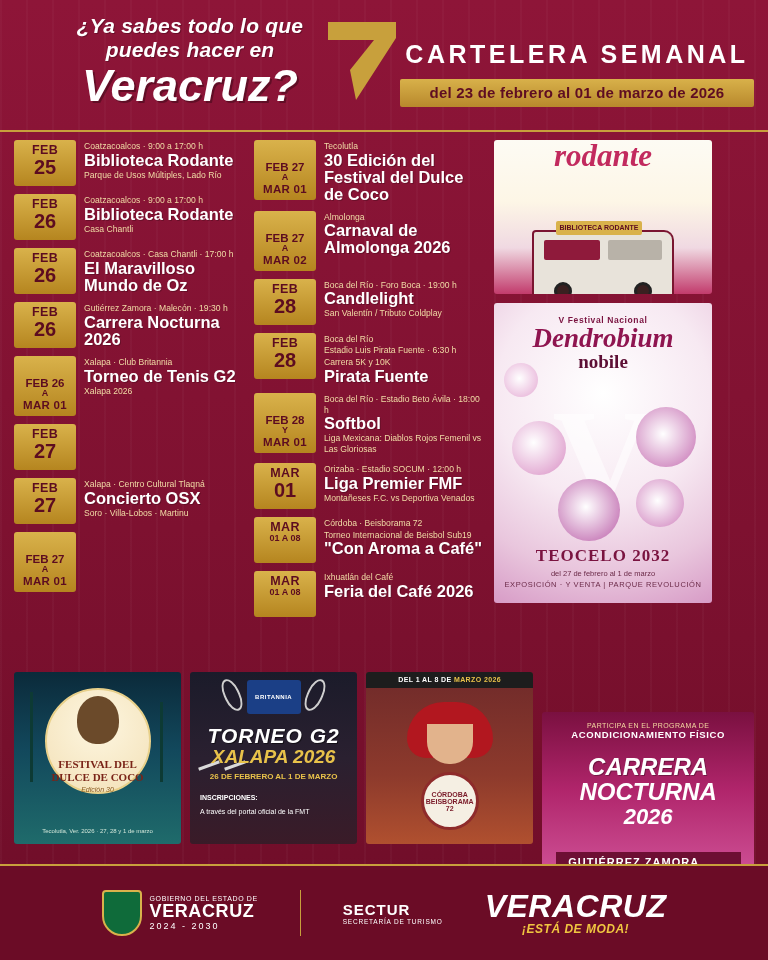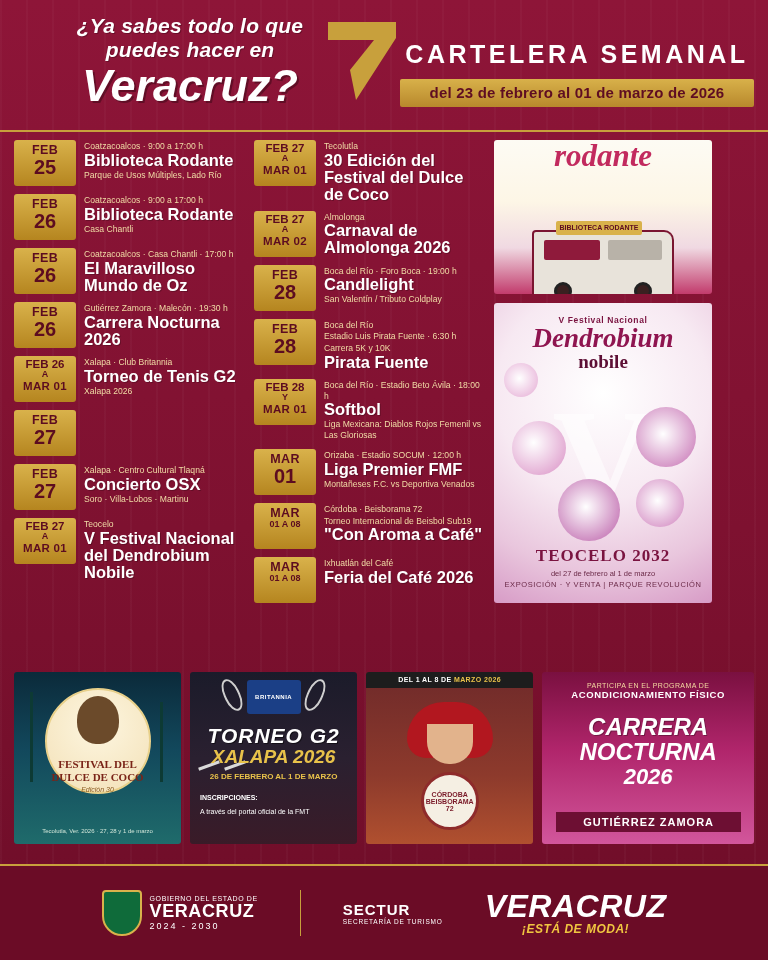--- a/index.html
+++ b/index.html
@@ -95,21 +95,21 @@
     text-align: center;
     font-weight: bold;
     padding: 4px 2px 5px;
     flex: 0 0 62px;
     line-height: 1.05;
   }
   .datebox .m { font-size: 12.5px; letter-spacing: .4px; }
   .datebox .d { font-size: 20px; line-height: 1.05; }
   .datebox .a { font-size: 9px; line-height: 1.1; }
   .datebox .m2 { font-size: 11.5px; letter-spacing: .3px; }
-  .datebox.range { padding-top: 2px; }
+  .datebox.range { padding-top: 21px; }
   .datebox .mline { font-size: 11.5px; }
   .datebox .inline-a { font-size: 9px; }
 
   .evtxt { padding-top: 1px; color: #fff; }
   .place {
     font-size: 8.6px; color: #f1dca6; line-height: 1.25;
     margin-bottom: 0px;
   }
   .title {
     font-size: 16.5px; font-weight: bold; line-height: 1.03;
@@ -224,27 +224,27 @@
   .slash { position:absolute; height:3px; background:#d9d9d9; transform: rotate(-20deg); }
 
   .beis { background: linear-gradient(180deg,#6f2a2a 0%,#8d3a2c 60%,#b0502f 100%); }
   .beis-top { position:absolute; left:0; right:0; top:0; height:16px; background:#1d1d1d; color:#fff; font-size:7px; text-align:center; line-height:16px; letter-spacing:.4px; font-weight:bold; }
   .beis-top b { color:#e8c24a; }
   .helmet { position:absolute; left:50%; top:30px; transform:translateX(-50%); width:86px; height:56px; background:#b2171f; border-radius: 46px 46px 24px 24px; }
   .helmet-face { position:absolute; left:50%; top:52px; transform:translateX(-50%); width:46px; height:40px; background:#e2b38c; border-radius: 0 0 22px 22px; }
   .beis-ball { position:absolute; left:50%; bottom:14px; transform:translateX(-50%); width:58px; height:58px; border-radius:50%; background:#f5efe3; border:3px solid #8e2b2b; }
   .beis-ball-t { position:absolute; inset:0; display:flex; align-items:center; justify-content:center; color:#7a1b2a; font-size:7px; font-weight:bold; text-align:center; }
 
-  .carrera { background: linear-gradient(180deg,#7a1040 0%,#b0256b 45%,#d2569b 100%); }
+  .carrera { background: linear-gradient(180deg,#7a1040 0%,#b0256b 45%,#d2569b 100%); margin-top: 40px; }
   .car-l1 { text-align:center; color:#f4d9a0; font-size:7px; padding-top:10px; letter-spacing:.4px; }
   .car-l2 { text-align:center; color:#ffffff; font-size:9.5px; font-weight:bold; letter-spacing:.6px; }
   .car-l3 { text-align:center; color:#ffffff; font-size:24px; font-weight:bold; font-style:italic; margin-top:14px; line-height:1.05; text-shadow:1px 1px 0 rgba(0,0,0,.3); }
   .car-l4 { text-align:center; color:#ffffff; font-size:24px; font-weight:bold; font-style:italic; line-height:1.05; }
   .car-l5 { text-align:center; color:#ffffff; font-size:22px; font-weight:bold; font-style:italic; }
-  .car-bar { position:absolute; left:14px; right:13px; bottom:12px; background:#6d0f33; color:#fff; font-size:11px; font-weight:bold; text-align:center; padding:4px 12px; letter-spacing:1px; }
+  .car-bar { position:absolute; left:14px; right:13px; bottom:12px; background:#6d0f33; color:#fff; font-size:11px; font-weight:bold; text-align:left; padding:4px 12px; letter-spacing:1px; }
 
   
   .footer {
     position: absolute; left: 0; right: 0; bottom: 0; height: 96px;
     background: #6b0c26;
     border-top: 2px solid #c8a03c;
     display: flex; align-items: center; justify-content: center; gap: 42px;
   }
   .gov { display:flex; align-items:center; gap: 8px; color:#fff; }
   .gov-shield { width: 40px; height: 46px; background: #0f6b3a; border:2px solid #d9b24b; border-radius: 4px 4px 20px 20px; }
@@ -368,24 +368,20 @@
             <div class="sub">Soro · Villa-Lobos · Martinu</div>
           </div>
         </div>
 
         <div class="ev">
           <div class="datebox range">
             <div class="mline">FEB 27</div>
             <div class="a">A</div>
             <div class="m2">MAR 01</div>
           </div>
-          <div class="evtxt">
-            <div class="place">Teocelo</div>
-            <div class="title">V Festival Nacional del Dendrobium Nobile</div>
-          </div>
         </div>
 
       </div>
 
       <div class="col">
 
         <div class="ev">
           <div class="datebox range">
             <div class="mline">FEB 27</div>
             <div class="a">A</div>

